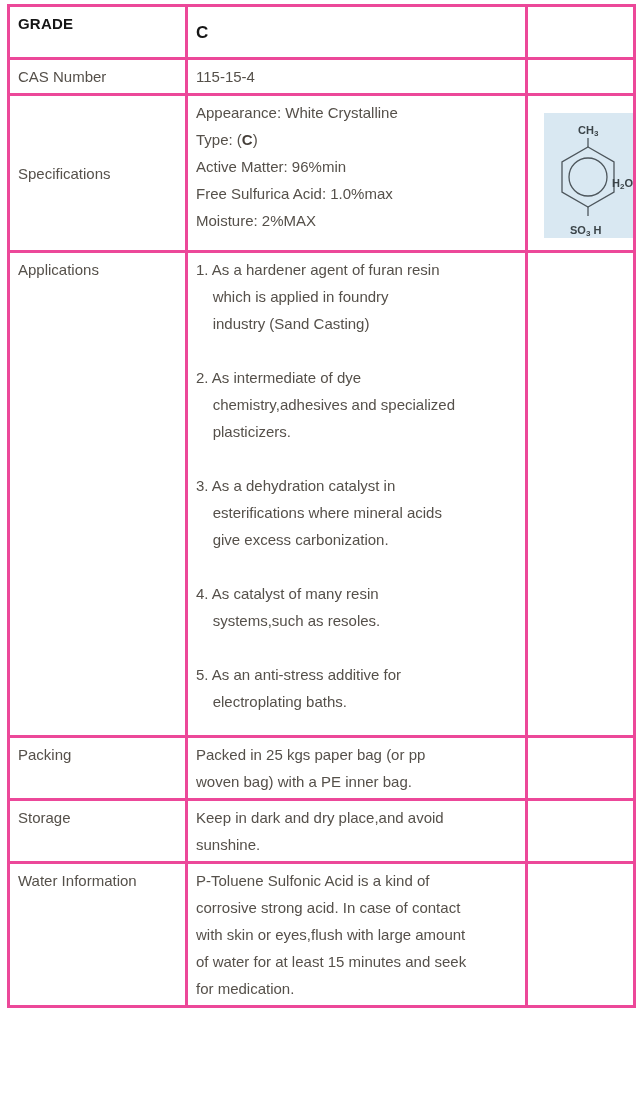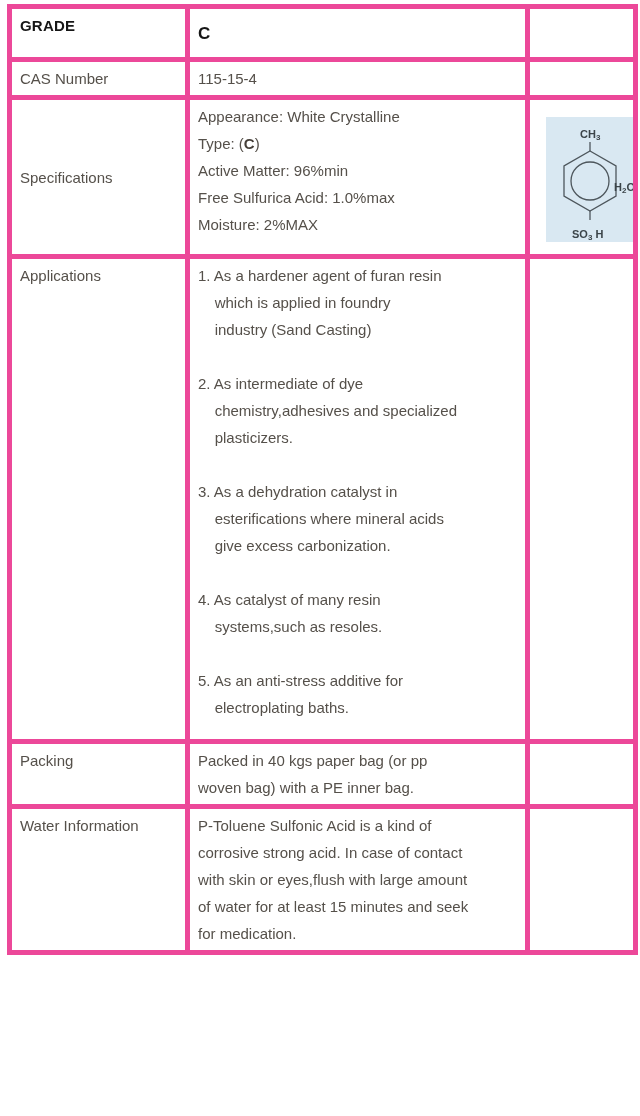--- a/index.html
+++ b/index.html
@@ -17,21 +17,21 @@
   table.spec-table {
     position: absolute;
     left: 7px;
     top: 4px;
     width: 626px;
     border-collapse: collapse;
     table-layout: fixed;
     border: 2px solid #4f4f4f;
   }
   td {
-    border: 5px solid #ec4899;
+    border: 3px solid #ec4899;
     vertical-align: top;
     padding: 3px 8px;
     font-size: 15px;
     line-height: 27px;
     color: #55504a;
     overflow: hidden;
   }
   td.v-mid { vertical-align: middle; }
   .pre { white-space: pre-wrap; }
   .grade-label {
@@ -162,26 +162,36 @@
     electroplating baths.</div>
       </td>
       <td></td>
     </tr>
 
     <tr style="height:55px">
       <td>
         <span>Packing</span>
       </td>
       <td>
-        <div class="pre">Packed in 40 kgs paper bag (or pp
+        <div class="pre">Packed in 25 kgs paper bag (or pp
 woven bag) with a PE inner bag.</div>
       </td>
       <td></td>
     </tr>
 
+    <tr style="height:55px">
+      <td>
+        <span>Storage</span>
+      </td>
+      <td>
+        <div class="pre">Keep in dark and dry place,and avoid
+sunshine.</div>
+      </td>
+      <td></td>
+    </tr>
 
     <tr style="height:134px">
       <td>
         <span>Water Information</span>
       </td>
       <td>
         <div class="pre">P-Toluene Sulfonic Acid is a kind of
 corrosive strong acid. In case of contact
 with skin or eyes,flush with large amount
 of water for at least 15 minutes and seek

